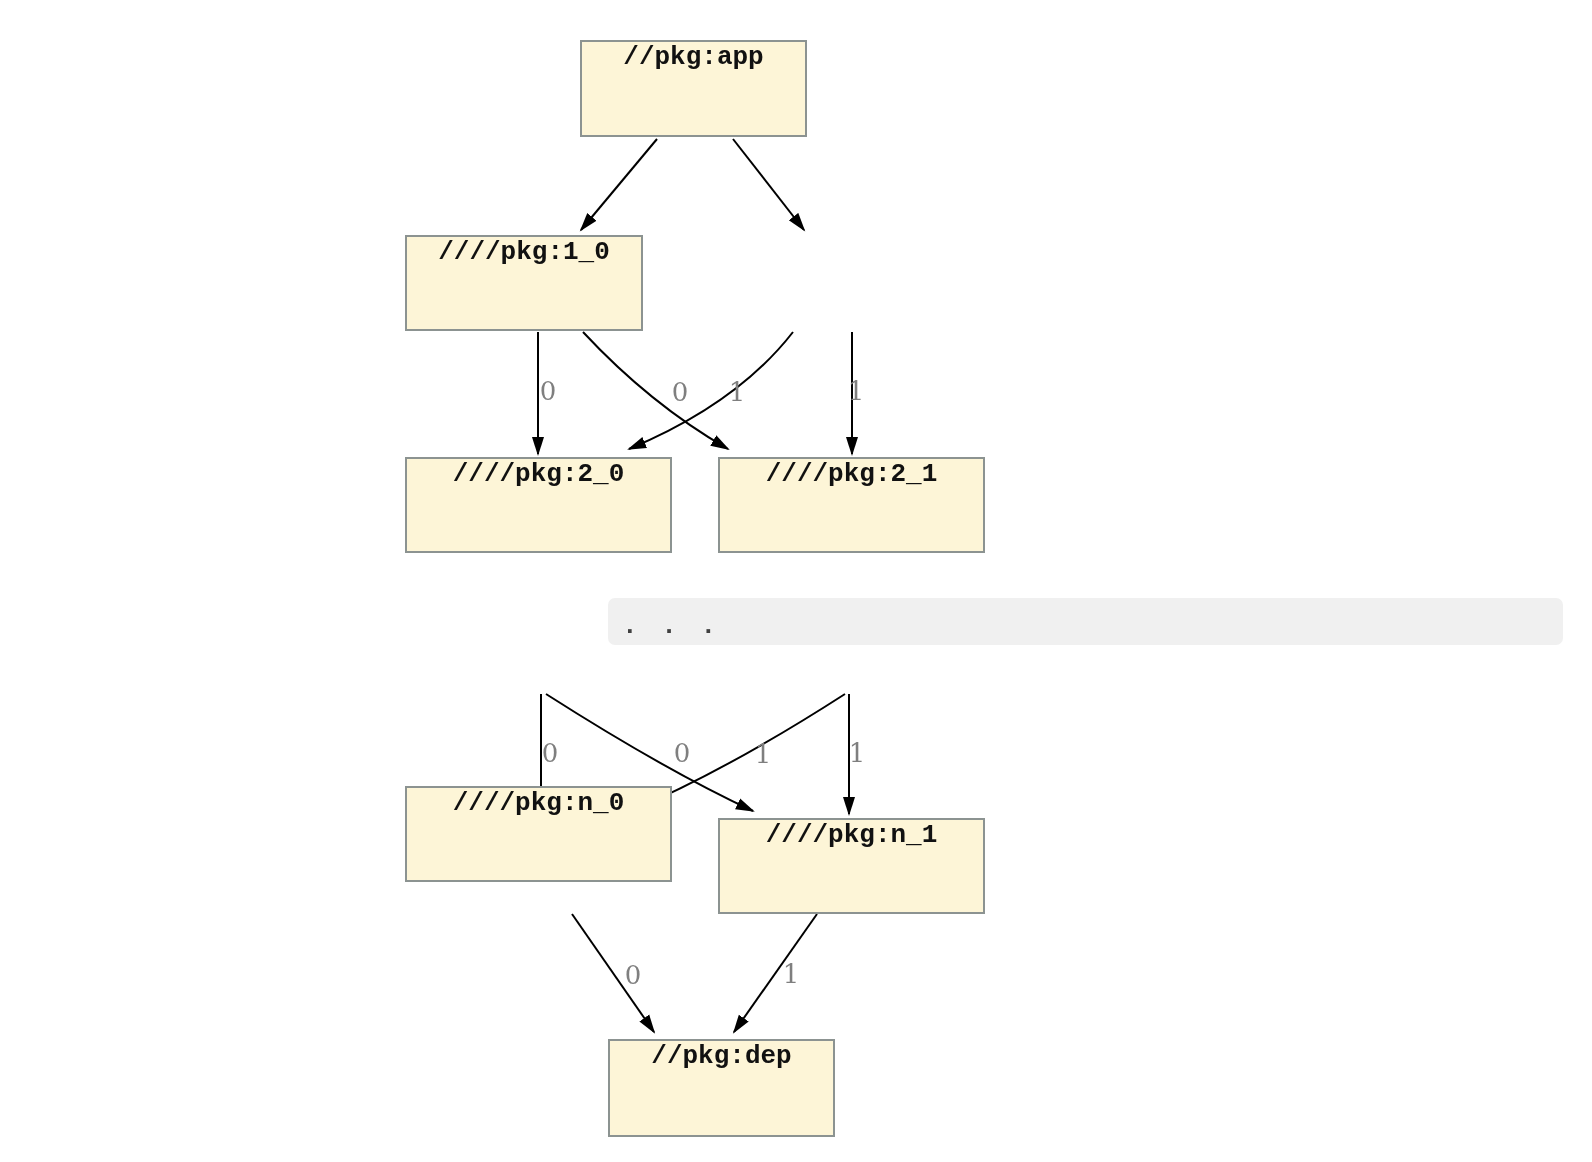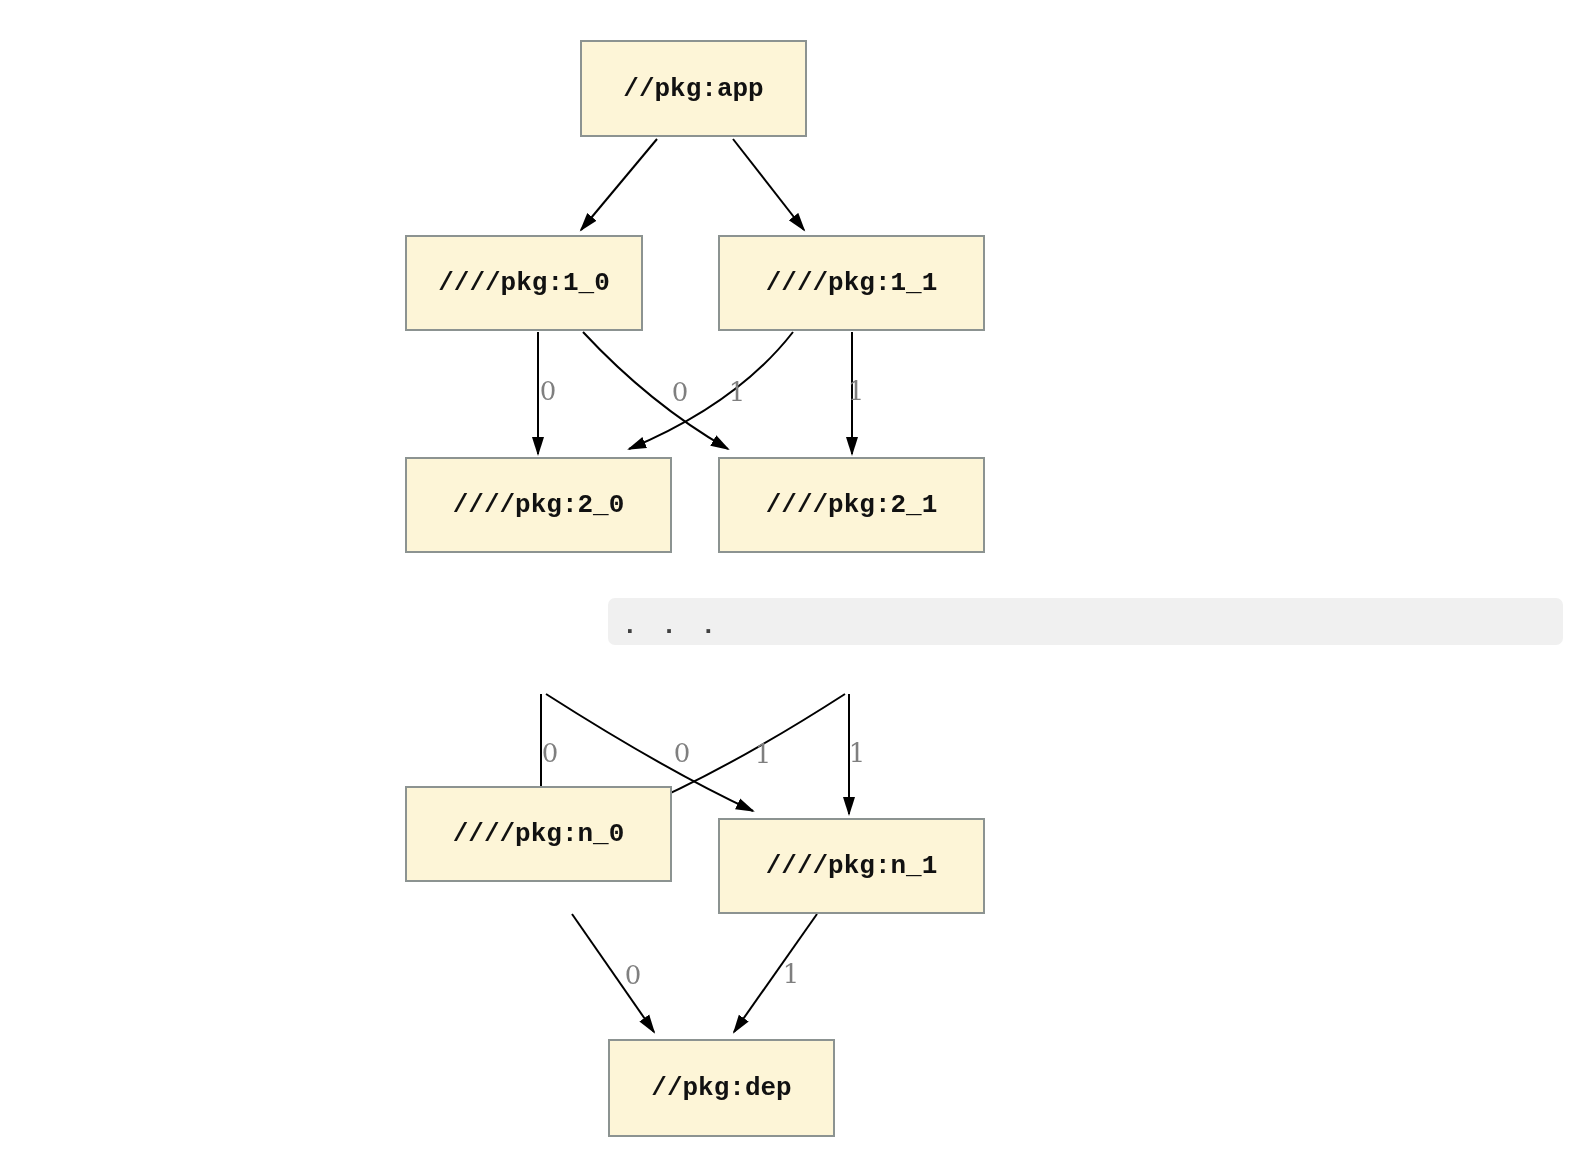--- a/index.html
+++ b/index.html
@@ -20,21 +20,21 @@
     font-family:"Liberation Sans", sans-serif;
   }
   .edge-layer{position:absolute;left:0;top:0;width:1592px;height:1162px;}
   .edge-layer path{stroke:var(--edge);stroke-width:2;fill:none;}
   .edge-layer .arrowhead{fill:var(--edge);stroke:none;}
   .node{
     position:absolute;
     box-sizing:border-box;
     background:var(--node-fill);
     border:2px solid var(--node-border);
-    display:flex;align-items:center;justify-content:center;
+    display:flex;justify-content:center;
   }
   .node-label{
     font-family:"Liberation Mono", monospace;
     font-weight:bold;
     font-size:26px;
     color:var(--text);
     white-space:pre;
   }
   .edge-label{
     position:absolute;
@@ -88,23 +88,20 @@
   </svg>
 
   <div class="node" style="left:580px;top:40px;width:227px;height:97px">
     <span class="node-label">//pkg:app</span>
   </div>
 
   <div class="node" style="left:405px;top:235px;width:238px;height:96px">
     <span class="node-label">////pkg:1_0</span>
   </div>
 
-  <div class="node" style="left:718px;top:235px;width:267px;height:96px">
-    <span class="node-label">////pkg:1_1</span>
-  </div>
 
   <div class="node" style="left:405px;top:457px;width:267px;height:96px">
     <span class="node-label">////pkg:2_0</span>
   </div>
 
   <div class="node" style="left:718px;top:457px;width:267px;height:96px">
     <span class="node-label">////pkg:2_1</span>
   </div>
 
   <div class="band">

